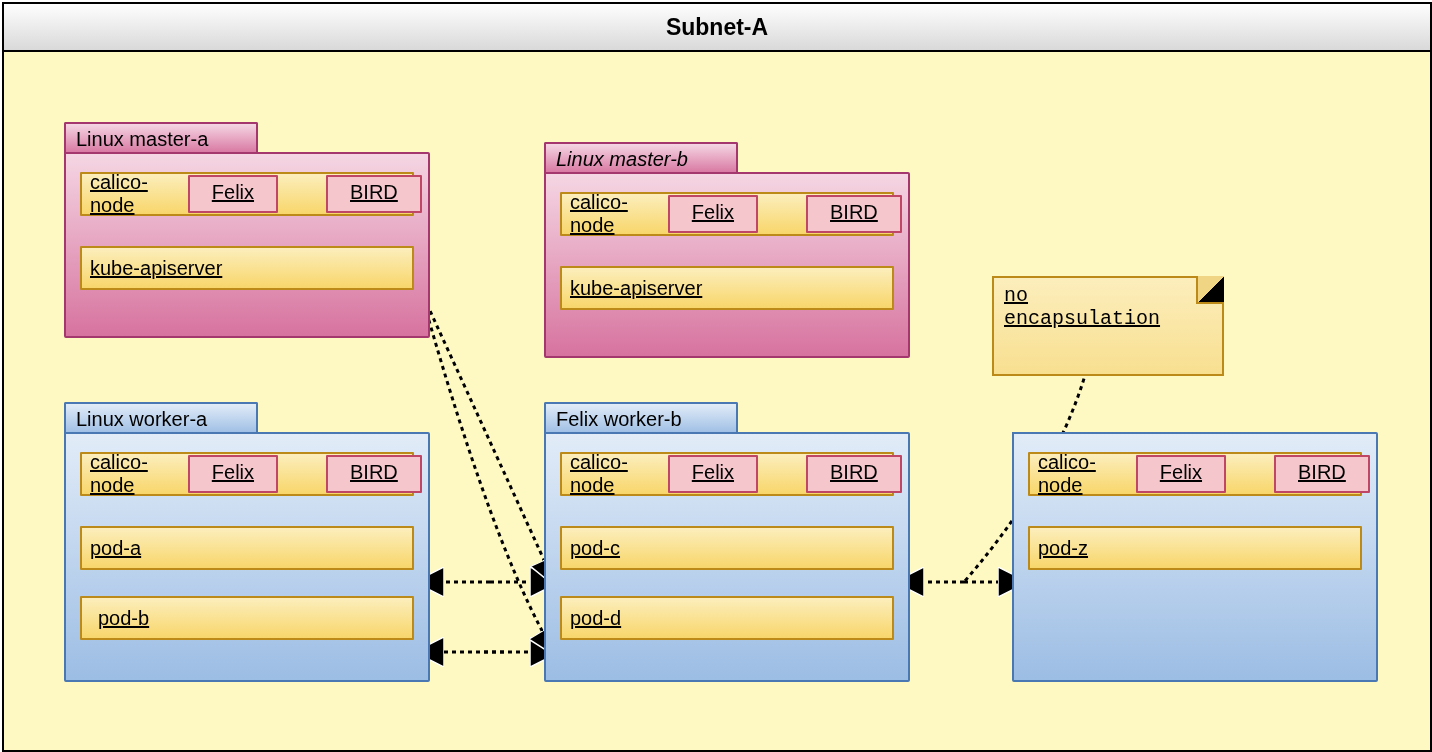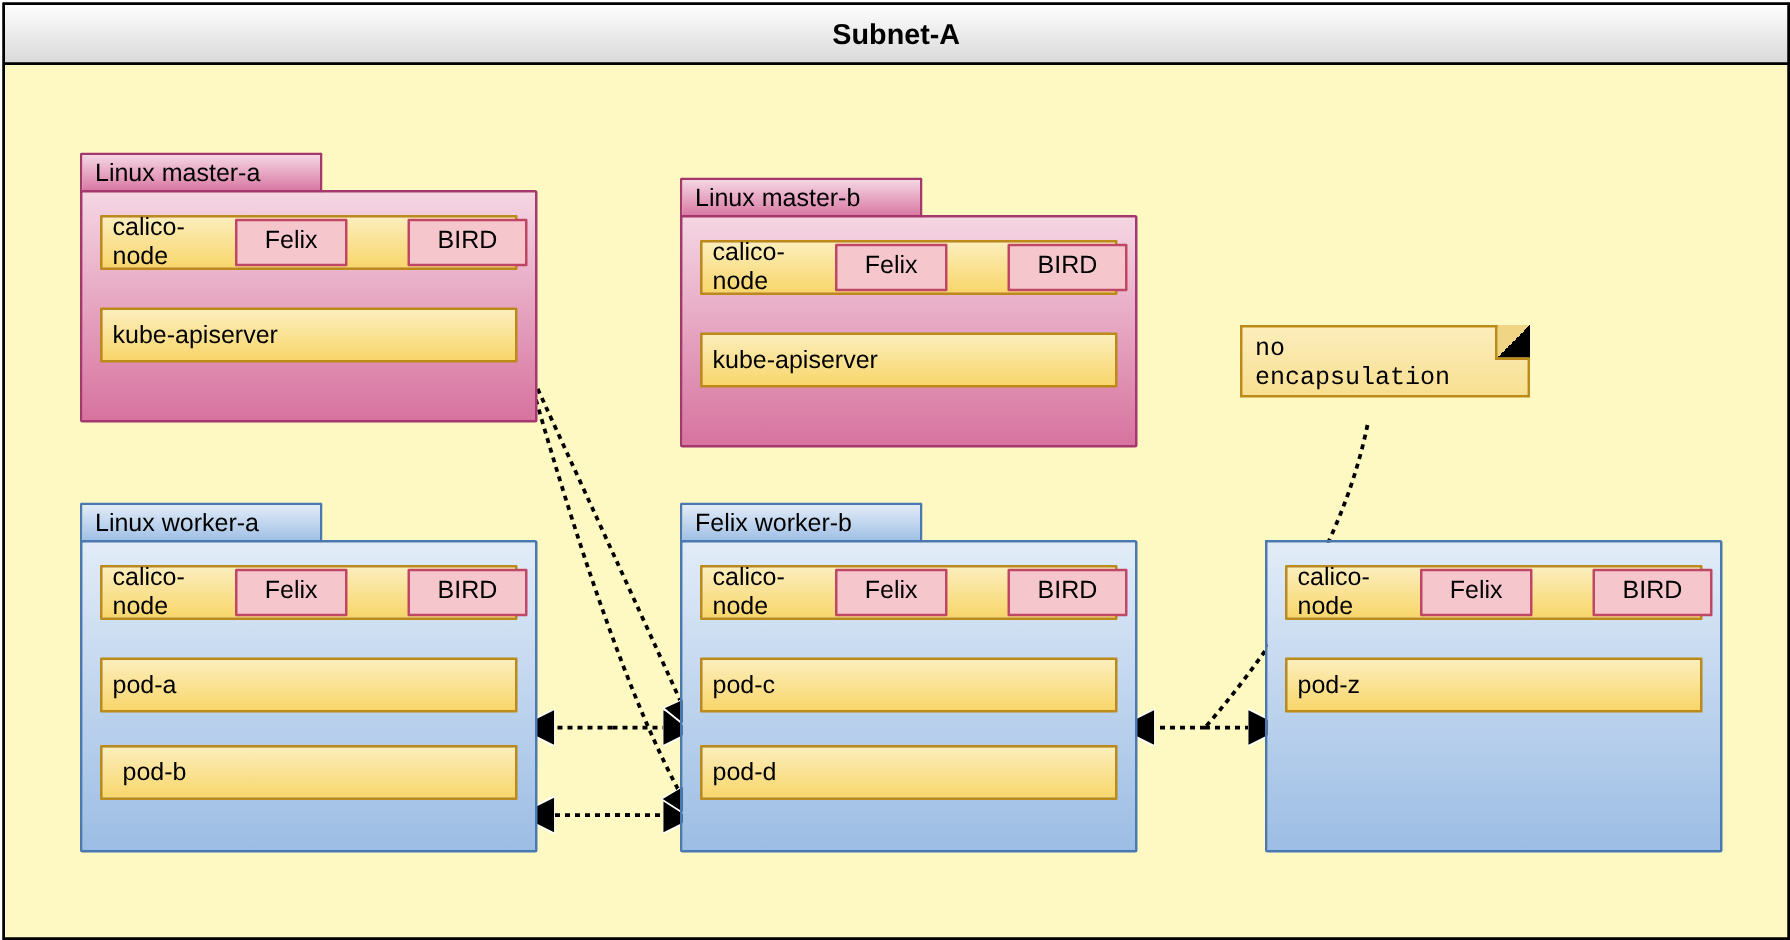--- a/index.html
+++ b/index.html
@@ -72,20 +72,21 @@
     position: absolute;
     left: 14px; right: 14px;
     height: 44px;
     border: 2px solid #bb8a18;
     background: linear-gradient(#fceebc, #f8d66b);
     display: flex;
     align-items: center;
     padding-left: 8px;
     box-sizing: border-box;
     border-radius: 1px;
+    text-decoration: underline;
   }
   .row .label { flex: 1; }
 
   .chip {
     border: 2px solid #bf4765;
     background: #f5c7cd;
     height: 34px;
     line-height: 30px;
     padding: 0 22px;
     margin-right: 8px;
@@ -156,21 +157,21 @@
               <span class="label">calico-node</span>
               <span class="chip">Felix</span>
               <span class="chip">BIRD</span>
             </div>
             <div class="row" style="top: 92px;">
               <span class="label">kube-apiserver</span>
             </div>
           </div>
         </div>
         <div class="node master" style="left: 540px; top: 90px; width: 366px; height: 216px;">
-          <div class="tab" style="width: 170px;"><span>Linux master-b</span></div>
+          <div class="tab" style="width: 170px; font-style: italic;"><span>Linux master-b</span></div>
           <div class="body">
             <div class="row" style="top: 18px;">
               <span class="label">calico-node</span>
               <span class="chip">Felix</span>
               <span class="chip">BIRD</span>
             </div>
             <div class="row" style="top: 92px;">
               <span class="label">kube-apiserver</span>
             </div>
           </div>
@@ -214,18 +215,18 @@
               <span class="chip">Felix</span>
               <span class="chip">BIRD</span>
             </div>
             <div class="row" style="top: 92px;">
               <span class="label">pod-z</span>
             </div>
           </div>
         </div>
       </div>
 
-    <div class="note" id="note" style="left: 988px; top: 208px; width: 232px; height: 58px;">
+    <div class="note" id="note" style="left: 988px; top: 224px; width: 232px; height: 100px; text-decoration: underline;">
       <div>no</div>
       <div>encapsulation</div>
     </div>
   </div>
 </div>
 
 </body></html>

